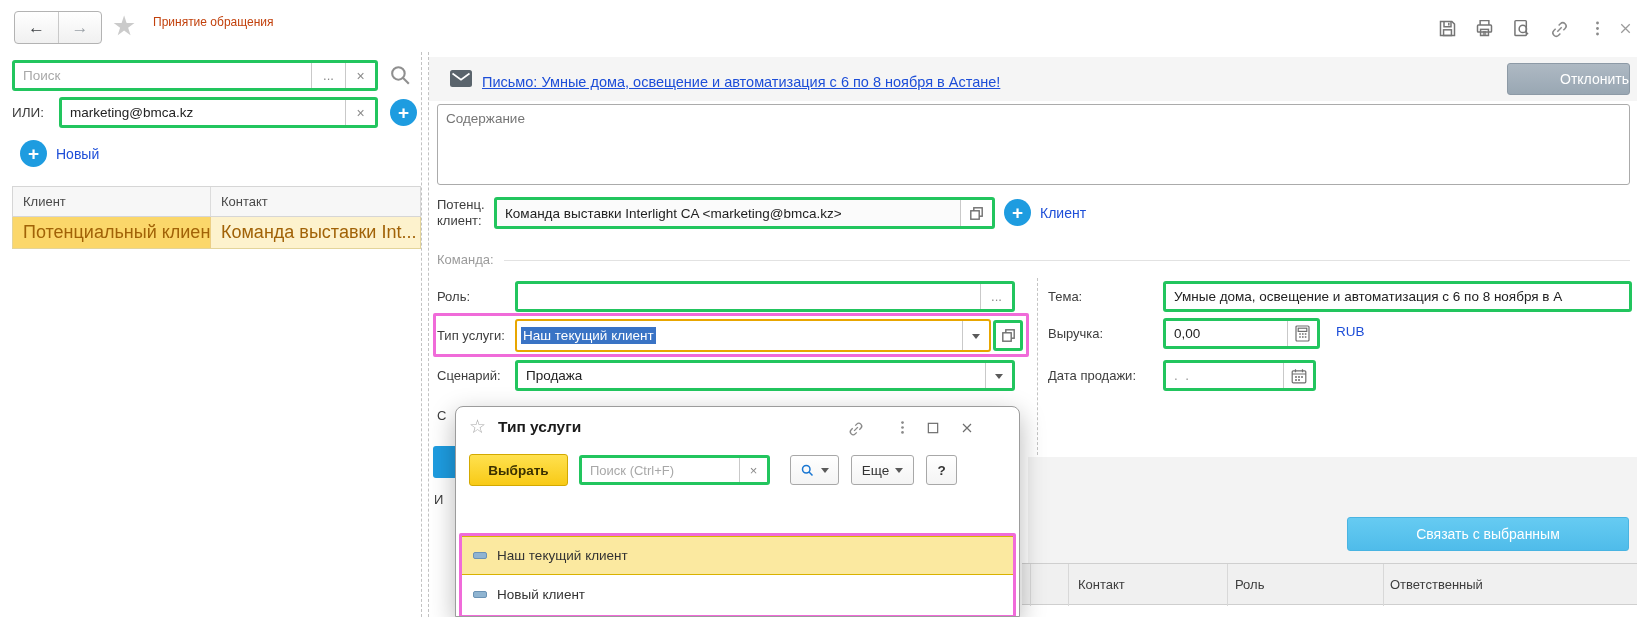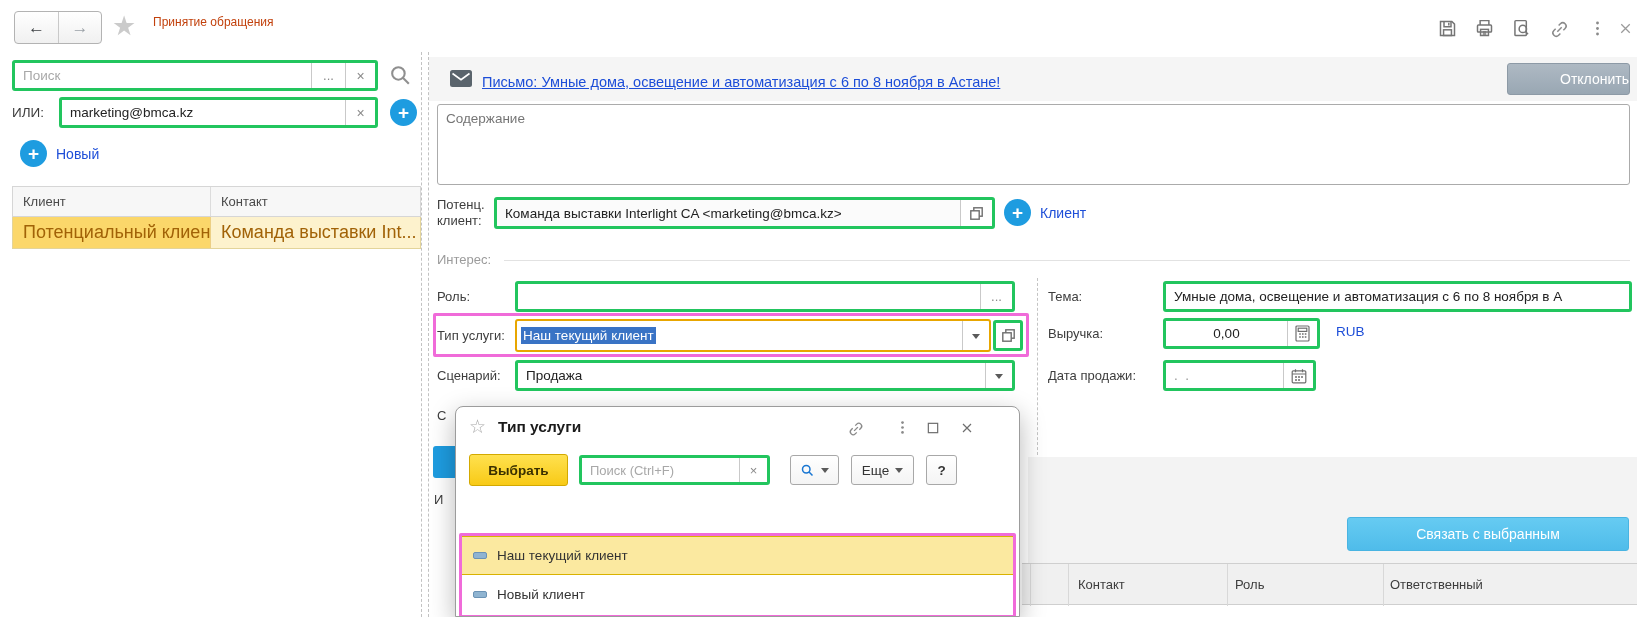--- a/index.html
+++ b/index.html
@@ -167,21 +167,21 @@
     <div class="divbtn" style="width:32px">
       <svg width="15" height="15" viewBox="0 0 15 15" fill="none" stroke="#6e6e6e" stroke-width="1.4">
           <rect x="4.8" y="1.8" width="8.4" height="8.4"></rect>
           <rect x="1.8" y="4.8" width="8.4" height="8.4" fill="#fff"></rect>
         </svg>
     </div>
   </div>
   <div class="abs pluscircle" style="left:1004px;top:199px">+</div>
   <div class="abs bluelink" style="left:1040px;top:205px;font-size:14px">Клиент</div>
 
-  <div class="abs label dim" style="left:437px;top:252px">Интерес:</div>
+  <div class="abs label dim" style="left:437px;top:252px">Команда:</div>
   <div class="abs" style="left:504px;top:260px;width:1126px;border-top:1px solid #e2e2e2"></div>
 
   <div class="abs label" style="left:437px;top:289px">Роль:</div>
   <div class="abs box" style="left:515px;top:281px;width:500px;height:31px">
     <input class="txt" readonly="" value="" style="">
     <div class="divbtn" style="width:32px">
         <span>...</span>
       </div>
   </div>
   <div class="abs label" style="left:1048px;top:289px">Тема:</div>
@@ -202,21 +202,21 @@
       <svg width="15" height="15" viewBox="0 0 15 15" fill="none" stroke="#6e6e6e" stroke-width="1.4">
           <rect x="4.8" y="1.8" width="8.4" height="8.4"></rect>
           <rect x="1.8" y="4.8" width="8.4" height="8.4" fill="#fff"></rect>
         </svg>
     </div>
   </div>
   <div class="abs pinkbox" style="left:433px;top:313px;width:596px;height:44px;z-index:5"></div>
 
   <div class="abs label" style="left:1048px;top:326px">Выручка:</div>
   <div class="abs box" style="left:1163px;top:318px;width:157px;height:31px">
-    <input class="txt" style="text-align: center;" readonly="" value="0,00">
+    <input class="txt" style="text-align: left;" readonly="" value="0,00">
     <div class="divbtn" style="width:30px">
       <svg width="15" height="17" viewBox="0 0 15 17" fill="none" stroke="#6e6e6e" stroke-width="1.2">
           <rect x="1" y="1" width="13" height="15" rx="1"></rect>
           <rect x="3.2" y="3.2" width="8.6" height="3.2"></rect>
           <path d="M4.2 9h1.6M7 9h1.6M9.8 9h1.6M4.2 12h1.6M7 12h1.6M9.8 12h1.6" stroke-width="1.5"></path>
         </svg>
     </div>
   </div>
   <div class="abs bluelink" style="left:1336px;top:324px;font-size:13.5px">RUB</div>
 

